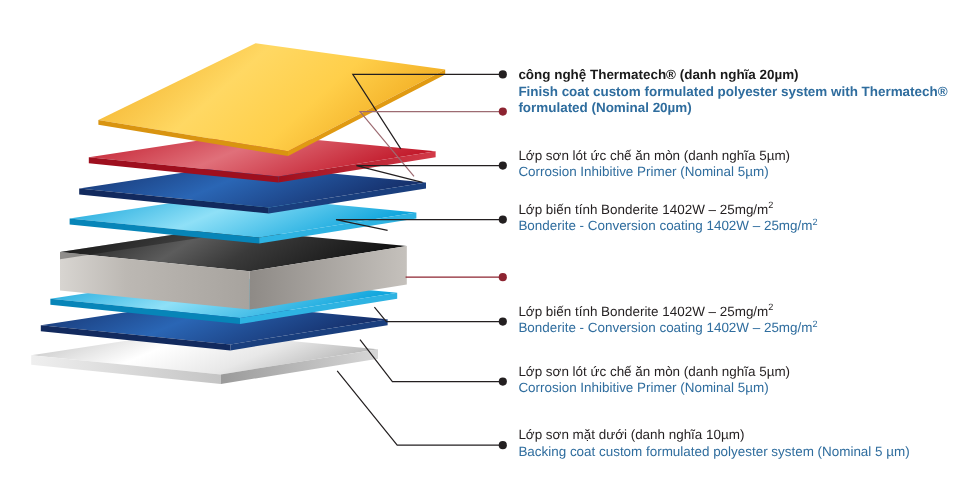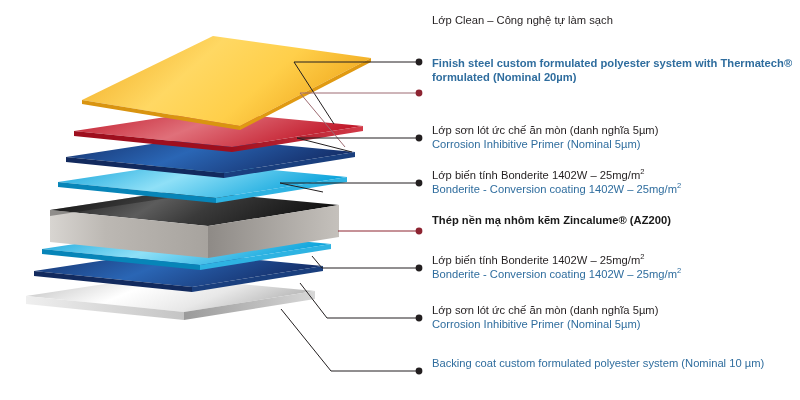--- a/index.html
+++ b/index.html
@@ -161,50 +161,50 @@
       <circle cx="419" cy="231" r="3.4" fill="#8d2431"></circle>
       <circle cx="419" cy="268" r="3.4" fill="#231f20"></circle>
       <circle cx="419" cy="318" r="3.4" fill="#231f20"></circle>
       <circle cx="419" cy="371" r="3.4" fill="#231f20"></circle>
     </g>
   </svg>
 
   <div class="labels">
 
     <div class="label" style="top:14px;">
-      <div class="lbl-vi">Lớp Clean – Công nghệ tự làm sạch</div>
     </div>
 
     <div class="label bold" style="top:57px;">
-      <div class="lbl-en">Finish steel custom formulated polyester system with Thermatech®</div>
+      <div class="lbl-vi">công nghệ Thermatech® (danh nghĩa 20µm)</div>
+      <div class="lbl-en">Finish coat custom formulated polyester system with Thermatech®</div>
       <div class="lbl-en">formulated (Nominal 20µm)</div>
     </div>
 
     <div class="label" style="top:124px;">
       <div class="lbl-vi">Lớp sơn lót ức chế ăn mòn (danh nghĩa 5µm)</div>
       <div class="lbl-en">Corrosion Inhibitive Primer (Nominal 5µm)</div>
     </div>
 
     <div class="label" style="top:169px;">
       <div class="lbl-vi"><span>Lớp biến tính Bonderite 1402W – 25mg/m</span><span class="sup">2</span></div>
       <div class="lbl-en"><span>Bonderite - Conversion coating 1402W – 25mg/m</span><span class="sup">2</span></div>
     </div>
 
     <div class="label bold" style="top:214px;">
-      <div class="lbl-vi">Thép nền mạ nhôm kẽm Zincalume® (AZ200)</div>
     </div>
 
     <div class="label" style="top:254px;">
       <div class="lbl-vi"><span>Lớp biến tính Bonderite 1402W – 25mg/m</span><span class="sup">2</span></div>
       <div class="lbl-en"><span>Bonderite - Conversion coating 1402W – 25mg/m</span><span class="sup">2</span></div>
     </div>
 
     <div class="label" style="top:304px;">
       <div class="lbl-vi">Lớp sơn lót ức chế ăn mòn (danh nghĩa 5µm)</div>
       <div class="lbl-en">Corrosion Inhibitive Primer (Nominal 5µm)</div>
     </div>
 
     <div class="label" style="top:357px;">
-      <div class="lbl-en">Backing coat custom formulated polyester system (Nominal 10 µm)</div>
+      <div class="lbl-vi">Lớp sơn mặt dưới (danh nghĩa 10µm)</div>
+      <div class="lbl-en">Backing coat custom formulated polyester system (Nominal 5 µm)</div>
     </div>
 
   </div>
 </div>
 
 </body></html>

